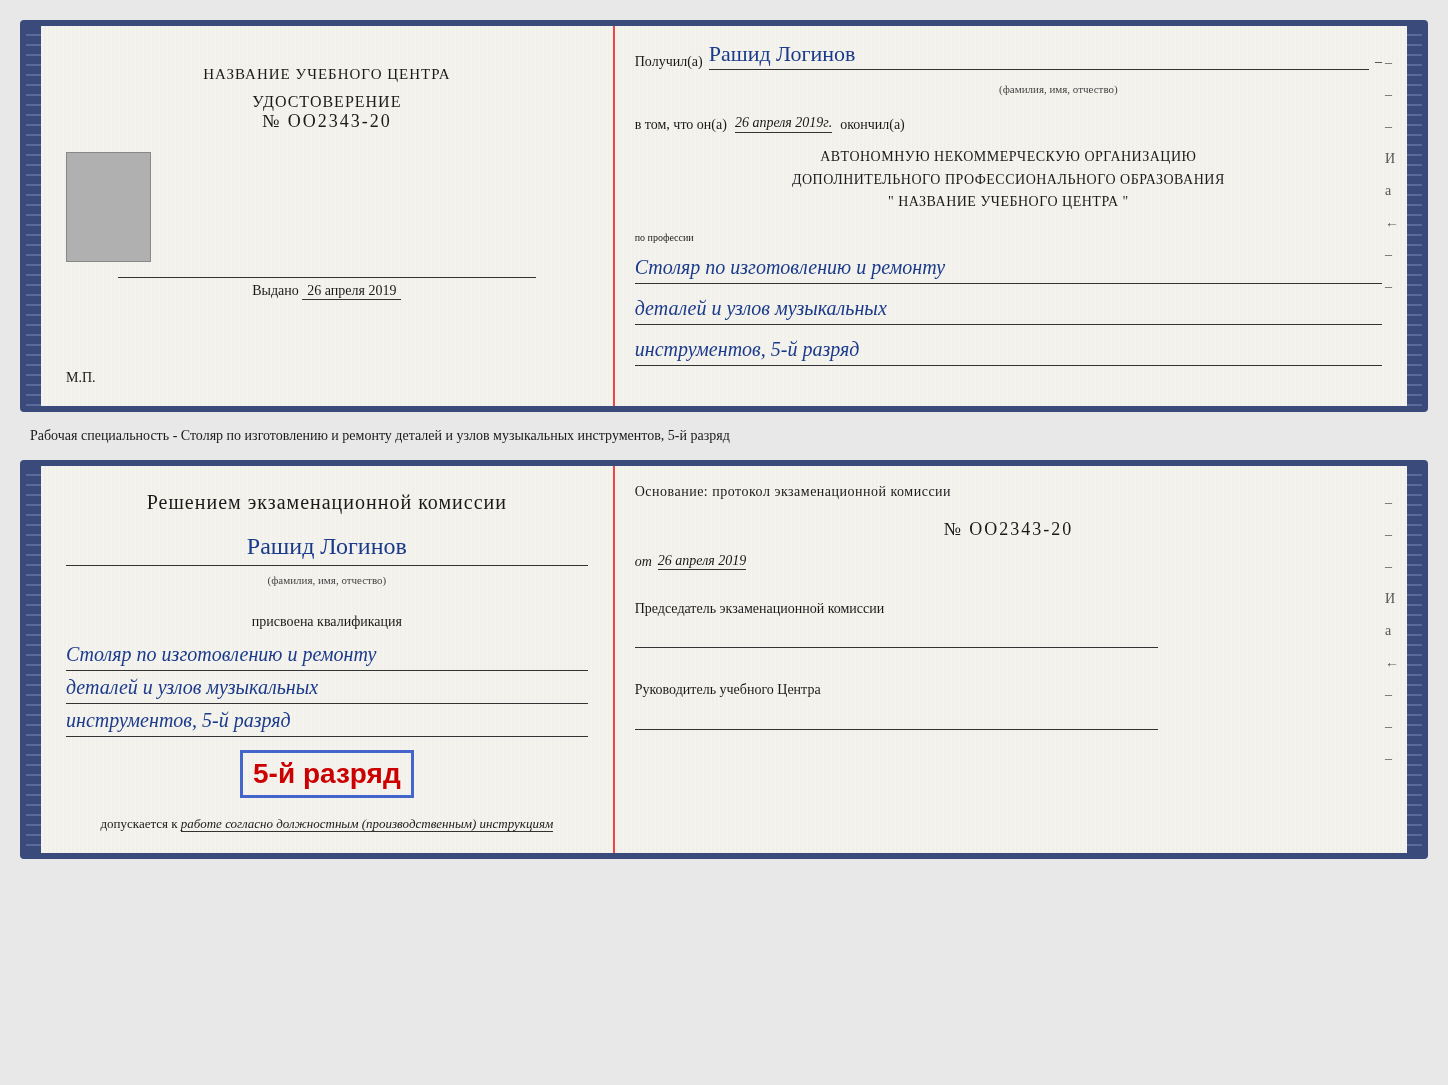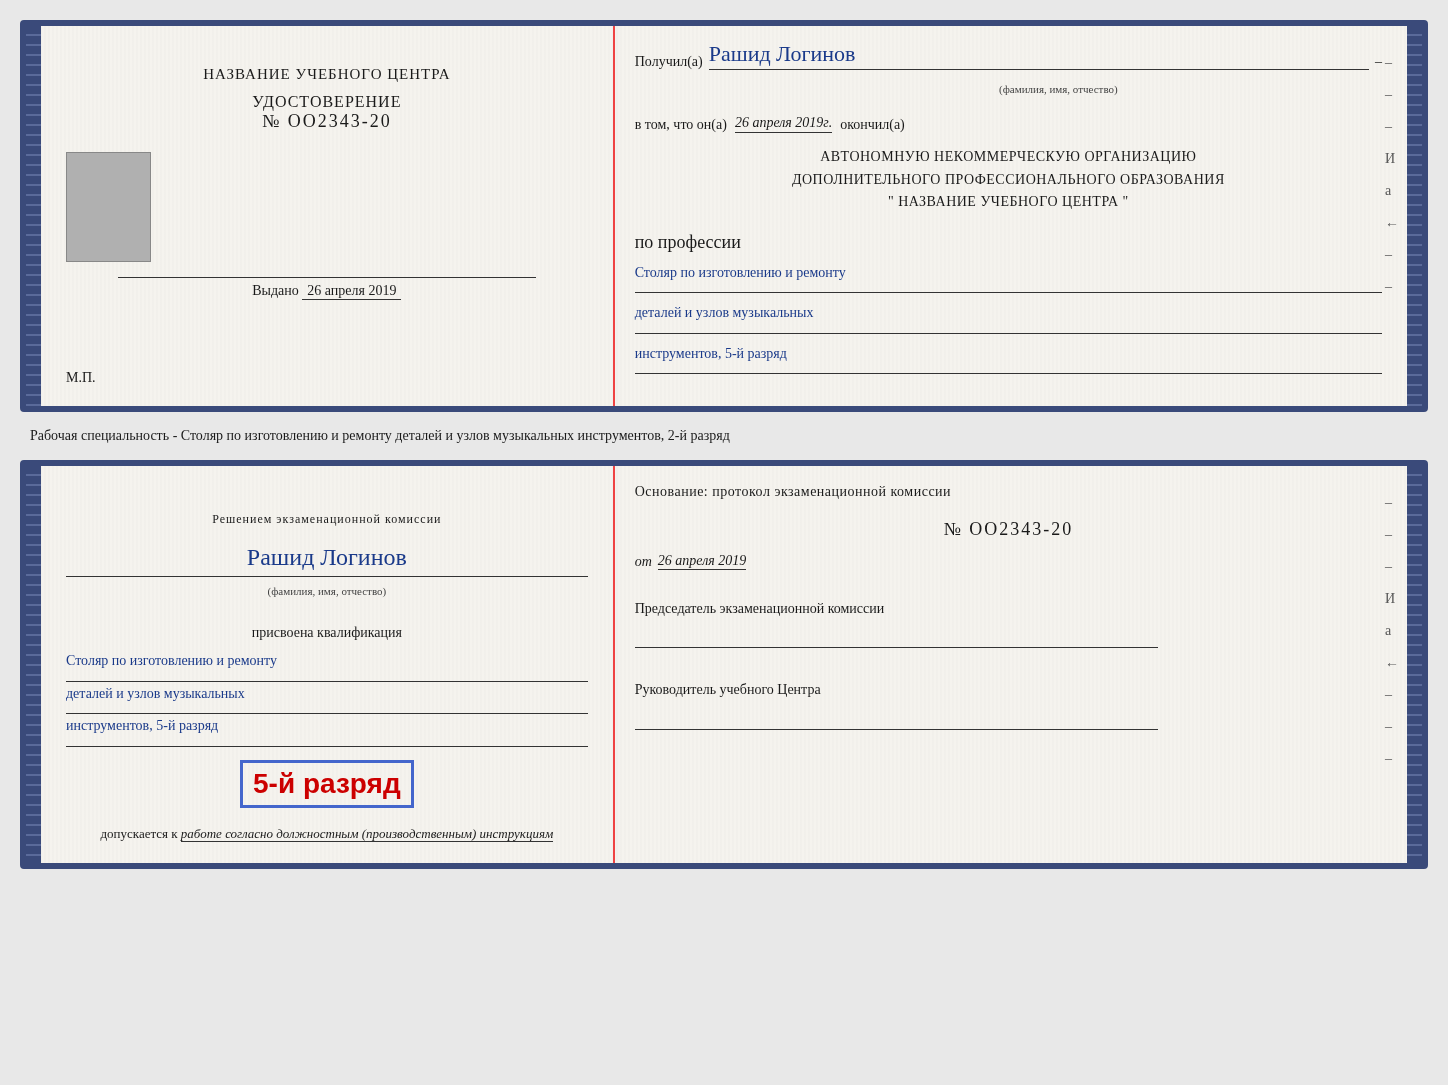--- a/index.html
+++ b/index.html
@@ -190,33 +190,34 @@
       font-size: 14px;
       text-align: center;
       line-height: 1.6;
       color: #1a1a1a;
       text-transform: uppercase;
       letter-spacing: 0.5px;
       margin: 5px 0;
     }
 
     .profession-label {
-      font-size: 18px;
+      font-size: 10px;
       color: #1a1a1a;
       margin-top: 5px;
     }
 
     .handwritten-line {
       font-family: 'Segoe Script', 'Brush Script MT', cursive;
-      font-size: 14px;
+      font-size: 20px;
       color: #1a3a8a;
       border-bottom: 1px solid #333;
-      padding-bottom: 10px;
+      padding-bottom: 2px;
       line-height: 1.4;
       margin-top: 2px;
+      font-style: italic;
     }
 
     
     .between-label {
       background: #e8e8e8;
       font-size: 14px;
       color: #1a1a1a;
       padding: 6px 10px;
       line-height: 1.4;
     }
@@ -225,26 +226,25 @@
     .bottom-doc {
       min-height: 380px;
     }
     .bottom-doc .doc-left {
       justify-content: flex-start;
       gap: 8px;
       min-height: 380px;
     }
 
     .komissia-title {
-      font-size: 12px;
+      font-size: 20px;
       text-align: left;
       color: #1a1a1a;
       letter-spacing: 1px;
       line-height: 1.6;
-      margin-top: 24px;
     }
 
     .komissia-name {
       font-family: 'Segoe Script', 'Brush Script MT', cursive;
       font-size: 24px;
       color: #1a3a8a;
       border-bottom: 1px solid #333;
       text-align: center;
       width: 100%;
       padding-bottom: 3px;
@@ -428,21 +428,21 @@
           <span class="dash-mark">←</span>
           <span class="dash-mark">–</span>
           <span class="dash-mark">–</span>
         </div>
       </div>
     </div>
     <div class="stripe-right"></div>
   </div>
 
   <div class="between-label">
-    <span>Рабочая специальность - Столяр по изготовлению и ремонту деталей и узлов музыкальных инструментов, 2-й разряд</span>
+    <span>Рабочая специальность - Столяр по изготовлению и ремонту деталей и узлов музыкальных инструментов, 5-й разряд</span>
   </div>
 
   <div class="doc-card bottom-doc">
     <div class="stripe-left"></div>
     <div class="doc-inner" style="margin-left:15px; margin-right:15px;">
 
       <div class="doc-left">
         <div class="komissia-title">Решением экзаменационной комиссии</div>
         <div class="komissia-name">Рашид Логинов</div>
         <div class="fio-sublabel">(фамилия, имя, отчество)</div>

